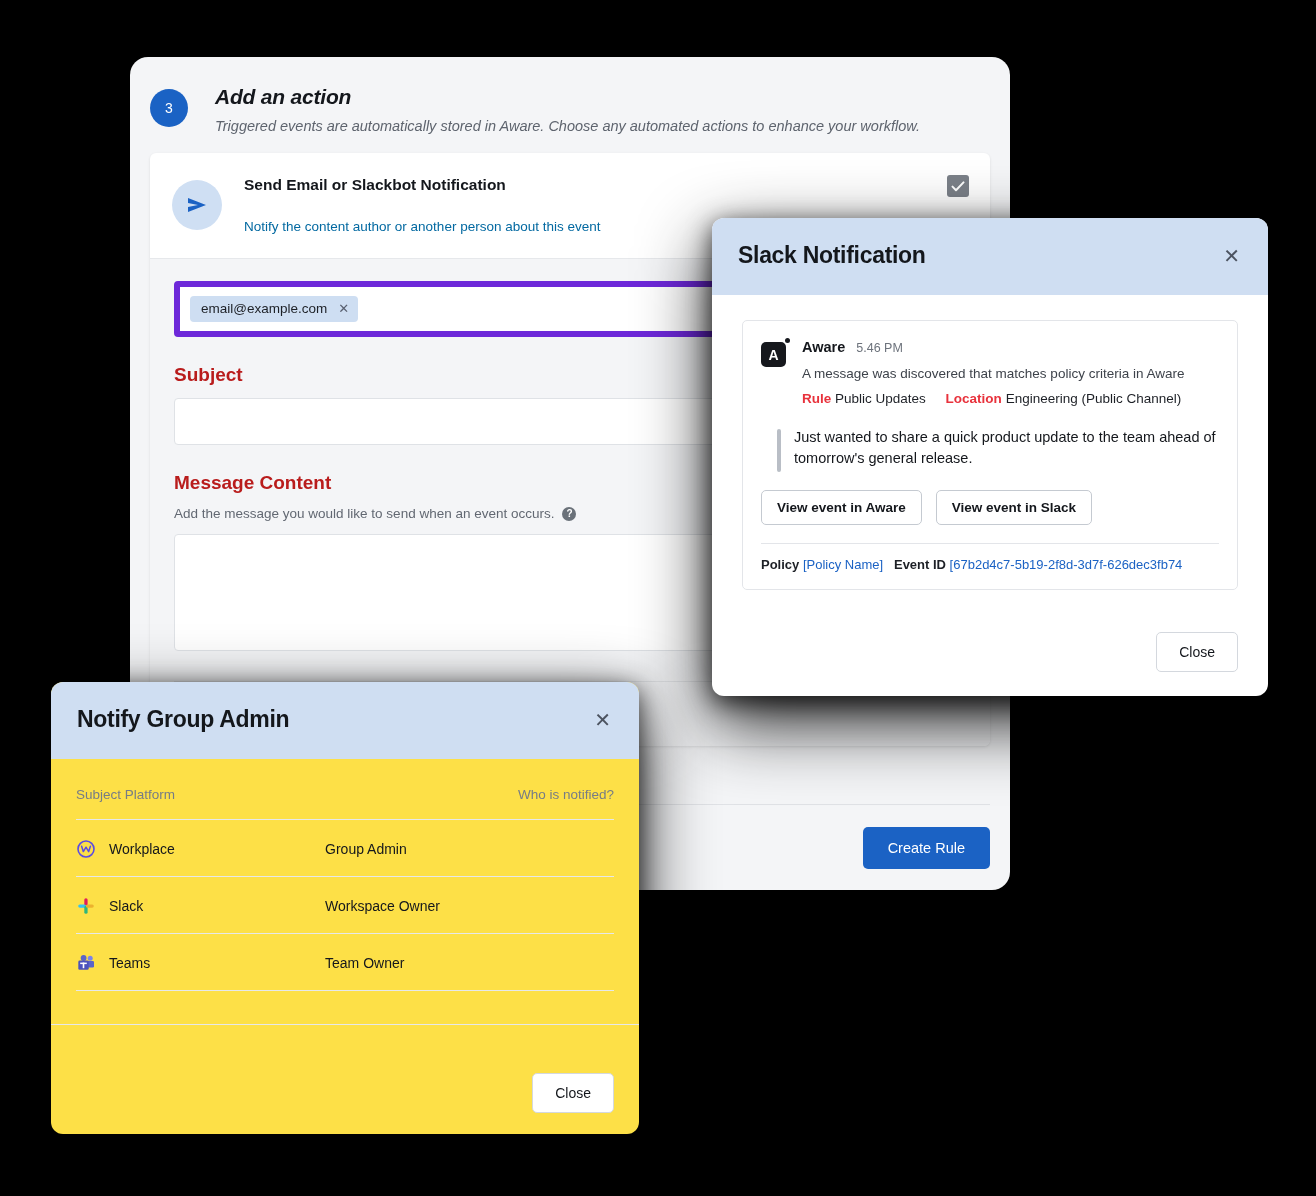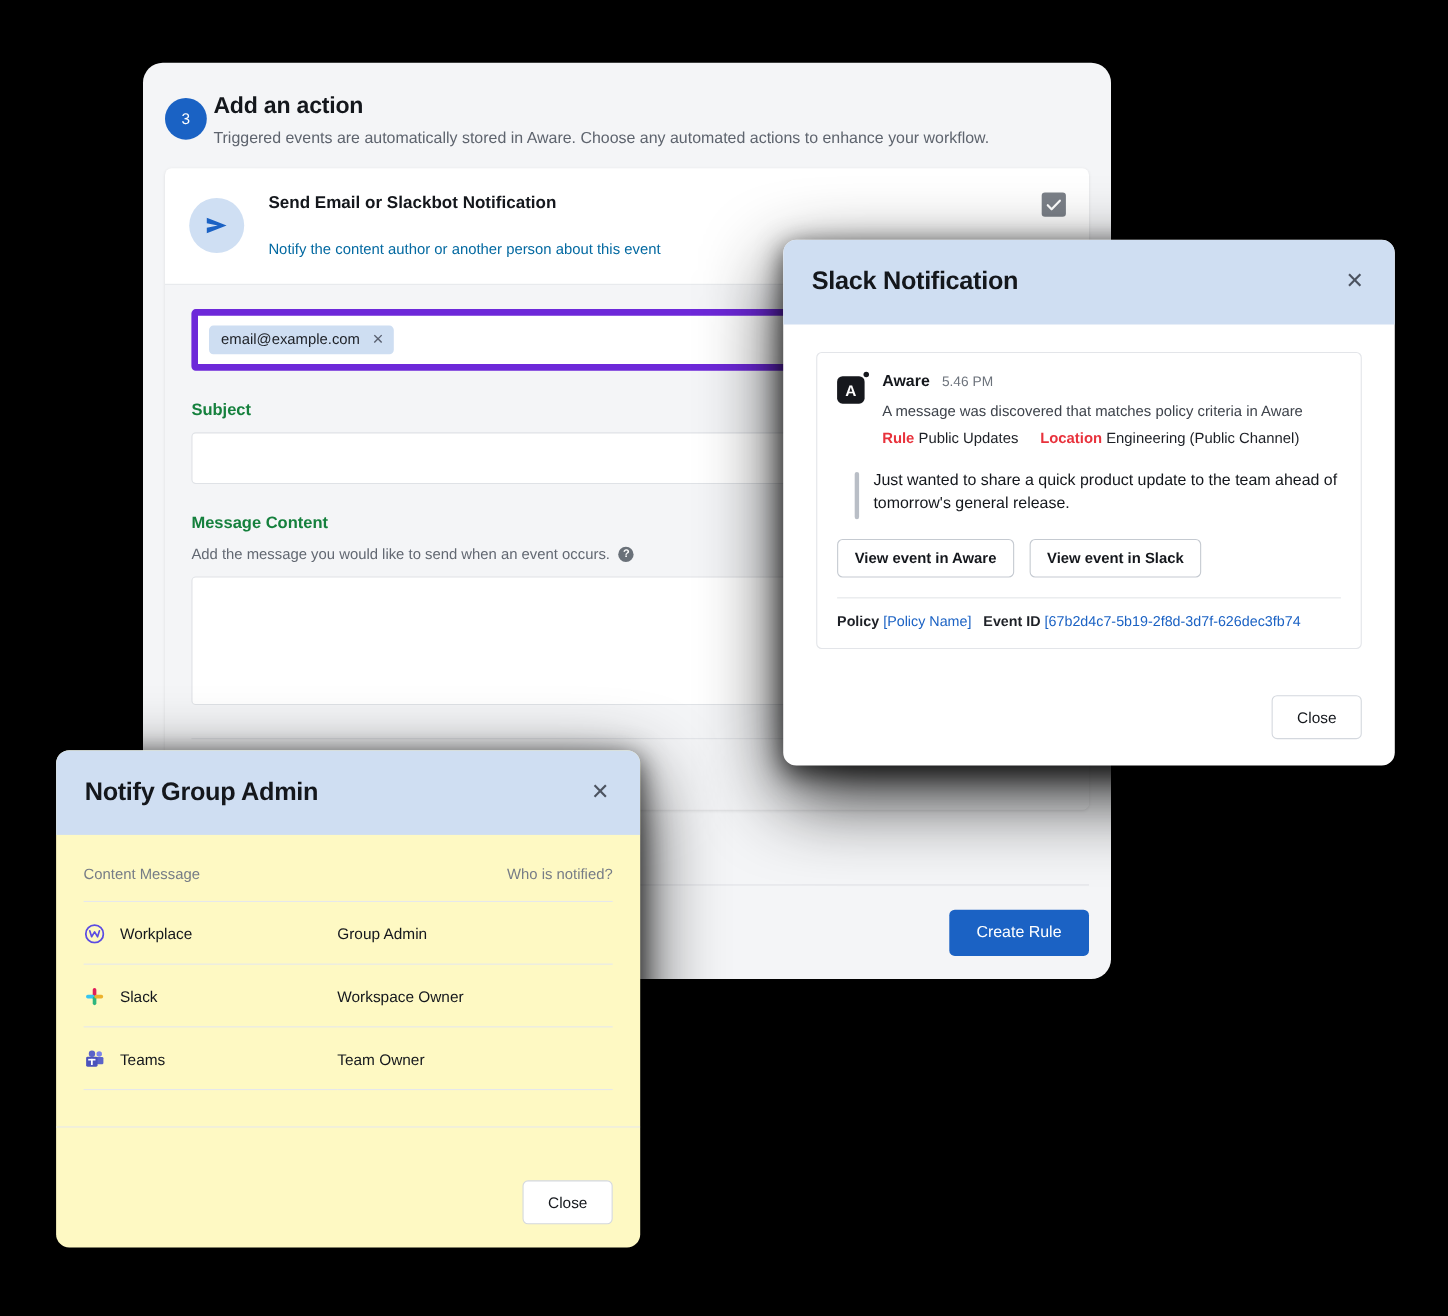--- a/index.html
+++ b/index.html
@@ -40,21 +40,21 @@
   .step-badge {
     width: 38px; height: 38px;
     border-radius: 50%;
     background: #1a62c4;
     color: #ffffff;
     font-size: 14px;
     display: flex; align-items: center; justify-content: center;
     flex: 0 0 auto;
     margin-top: 4px;
   }
-  .step-text { margin-left: 6px; }
+  .step-text { margin-left: 27px; font-style: italic; }
   .step-title {
     font-size: 21px;
     font-weight: bold;
     color: #14171c;
     letter-spacing: -0.2px;
   }
   .step-sub {
     font-size: 14.5px;
     color: #5e646e;
     margin-top: 9px;
@@ -126,23 +126,23 @@
     font-size: 13.5px;
     color: #1d2026;
   }
   .chip-x {
     margin-left: 11px;
     color: #596070;
     font-size: 13px;
     line-height: 1;
   }
   .field-label {
-    font-size: 15px;
-    font-weight: bold;
-    color: #15803d;
+    font-size: 19px;
+    font-weight: bold;
+    color: #b91c1c;
     margin: 27px 0 12px 0;
   }
   .text-input {
     background: #ffffff;
     border: 1px solid #dfe2e6;
     border-radius: 4px;
     height: 47px;
   }
   .field-help {
     font-size: 13.5px;
@@ -331,23 +331,23 @@
     cursor: pointer;
     font-family: inherit;
     margin-top: 28px;
   }
 
   
   #notify-modal {
     position: absolute;
     left: 51px;
     top: 682px;
-    width: 531px;
+    width: 588px;
     height: 452px;
-    background: #fef9c3;
+    background: #fde047;
     border-radius: 12px;
     box-shadow: 0 26px 70px rgba(0,0,0,0.88), 0 6px 24px rgba(0,0,0,0.7);
     overflow: hidden;
   }
   .notify-body { padding: 28px 25px 0 25px; }
   .ptable { width: 100%; border-collapse: collapse; }
   .ptable th {
     font-size: 13.5px;
     font-weight: normal;
     color: #767c86;
@@ -499,21 +499,21 @@
   <div id="notify-modal">
     <div class="modal-head">
       <div class="modal-title">Notify Group Admin</div>
       <div class="modal-x">✕</div>
     </div>
 
     <div class="notify-body">
       <table class="ptable">
         <thead>
           <tr>
-            <th>Content Message</th>
+            <th>Subject Platform</th>
             <th class="right">Who is notified?</th>
           </tr>
         </thead>
         <tbody>
           <tr>
             <td>
               <span class="plat-cell">
                 <span class="plat-icon">
                   <svg width="18" height="18" viewBox="0 0 18 18" aria-hidden="true">
                     <circle cx="9" cy="9" r="8" fill="none" stroke="#5b4be2" stroke-width="1.6"></circle>

